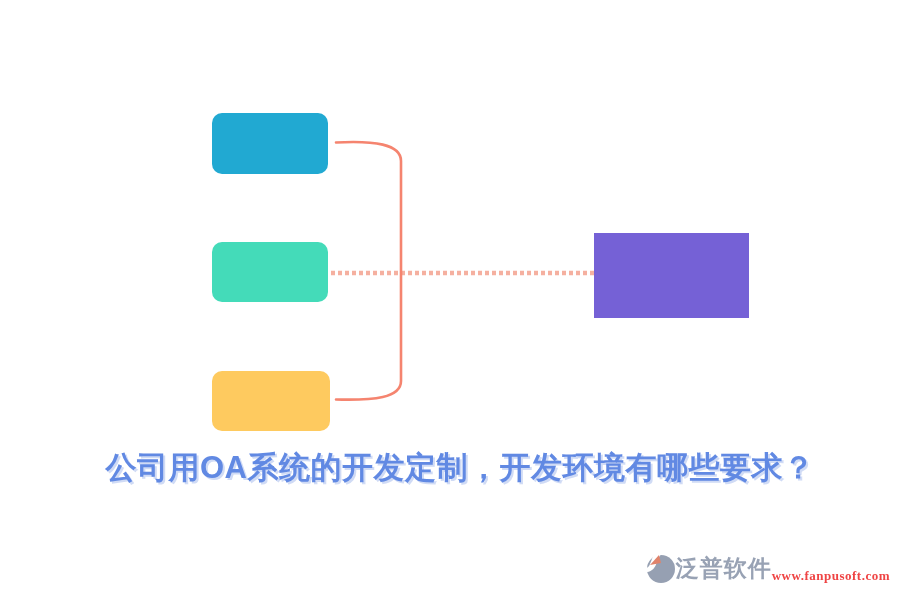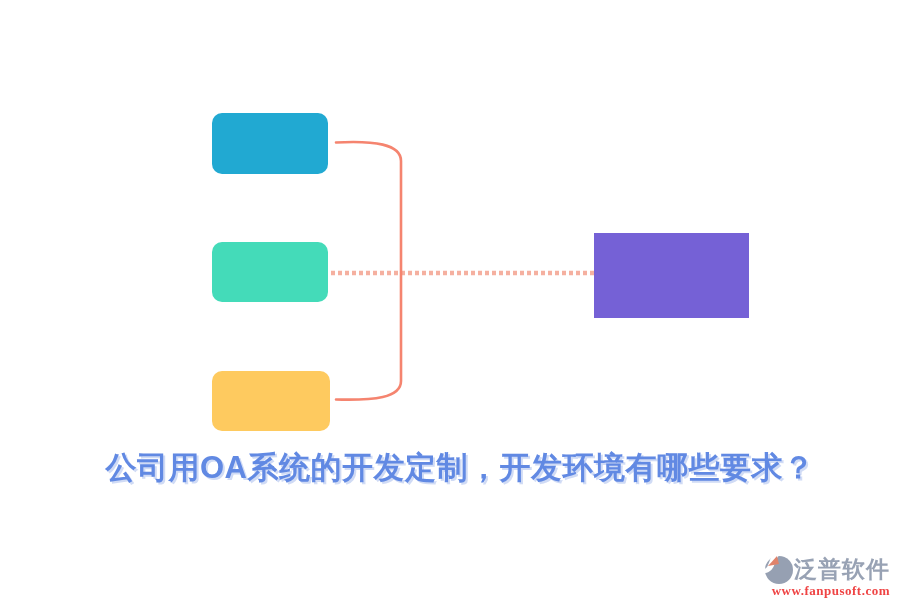--- a/index.html
+++ b/index.html
@@ -38,23 +38,23 @@
     text-align: center;
     font-size: 31px;
     font-weight: bold;
     letter-spacing: 0.5px;
     text-shadow: 2px 2px 0 rgba(150, 176, 232, 0.45);
     white-space: nowrap;
   }
   .brand-footer {
     position: absolute;
     right: 10px;
-    bottom: 1px;
+    bottom: 16px;
     display: flex;
-    flex-direction: column;
+    flex-direction: row;
     align-items: flex-end;
   }
   .brand-row {
     display: flex;
     align-items: center;
     gap: 1px;
   }
   .brand-name {
     font-size: 23px;
     font-weight: bold;

